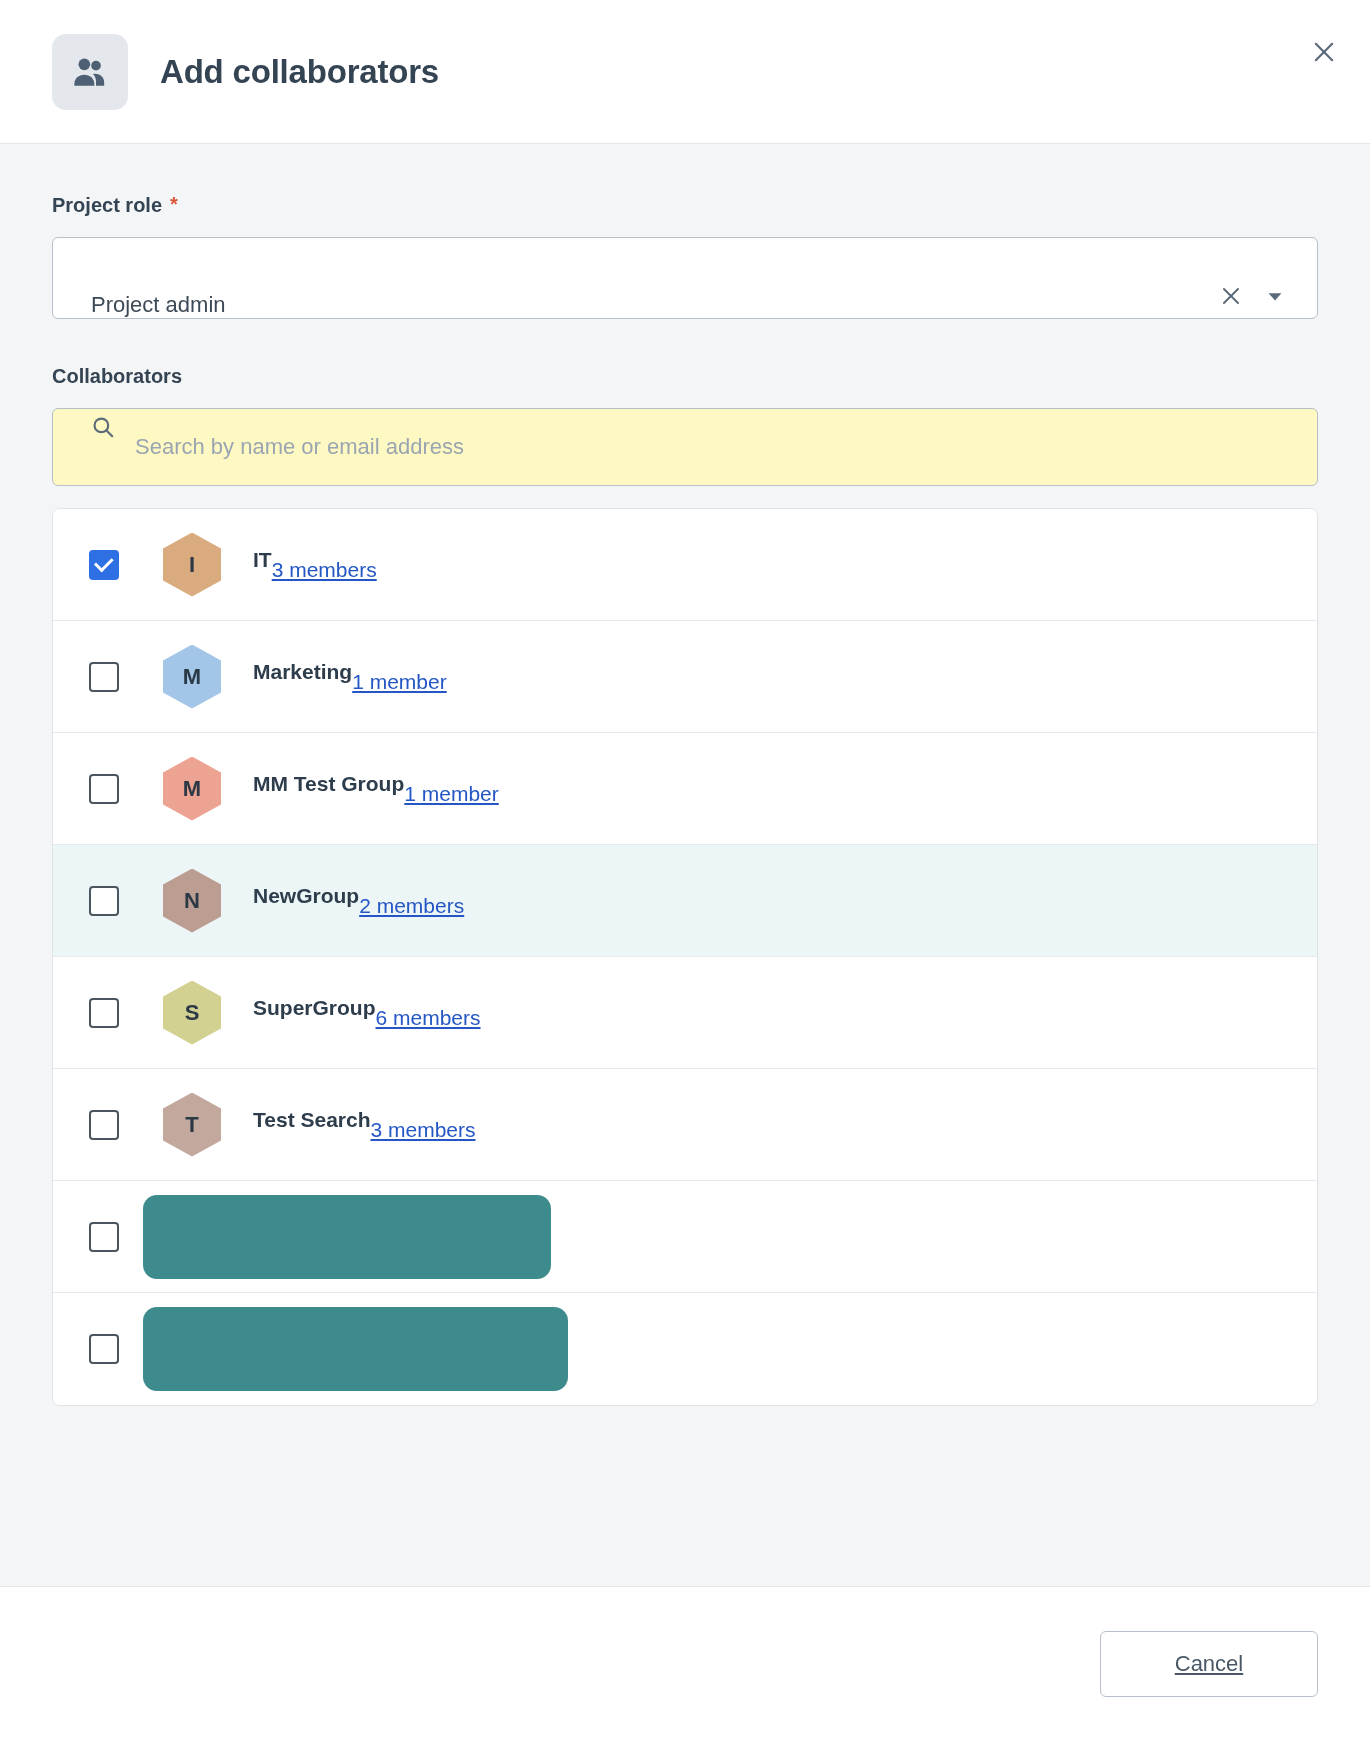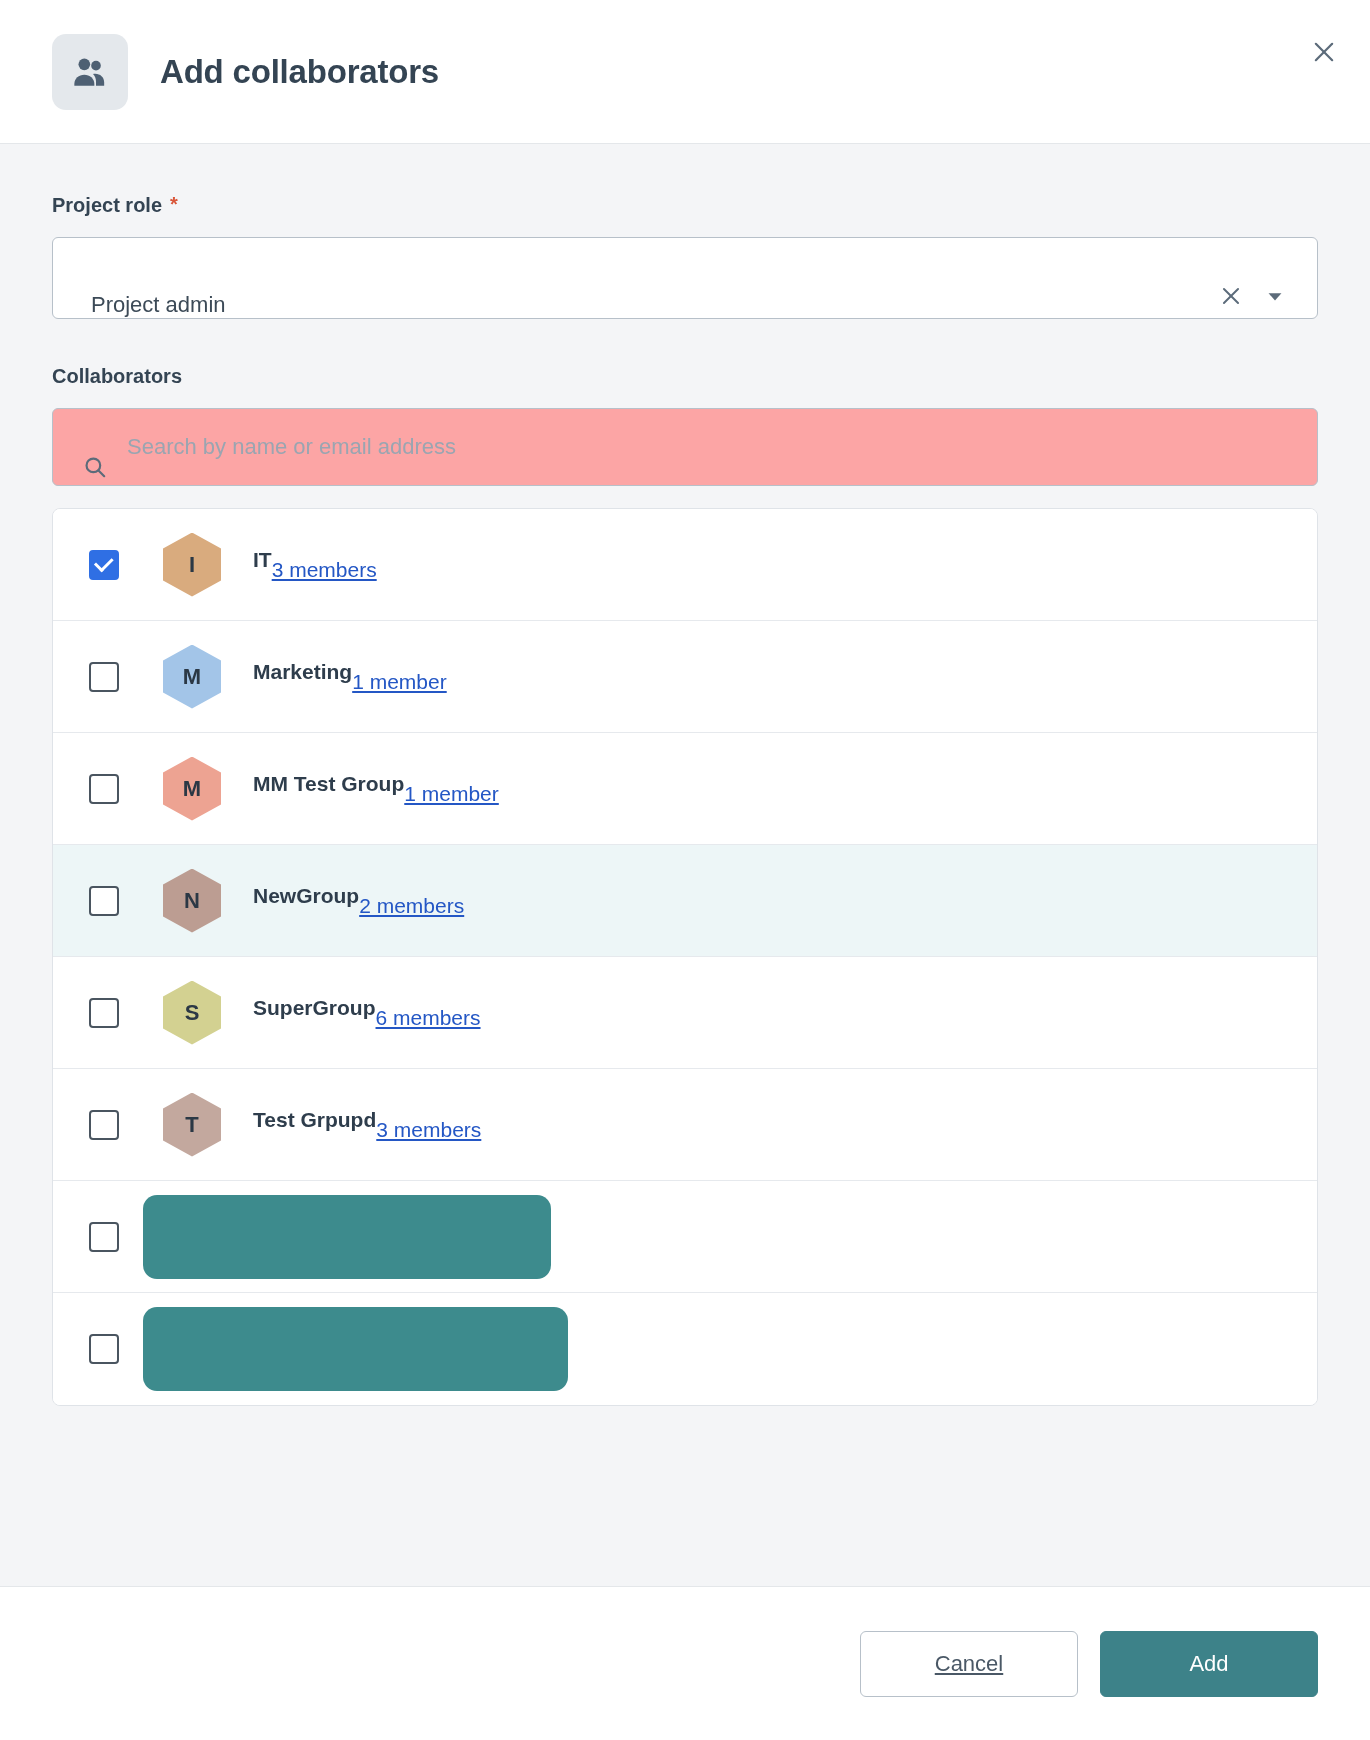--- a/index.html
+++ b/index.html
@@ -108,26 +108,26 @@
     display: flex;
     align-items: center;
     justify-content: center;
     cursor: pointer;
   }
 
   .section-gap { height: 46px; }
 
   .search-control {
     height: 78px;
-    background: #fca5a5;
+    background: #fef9c3;
     border: 1px solid #b7c0c9;
     border-radius: 6px;
     display: flex;
-    align-items: flex-end;
-    padding: 0 20px 0 24px;
+    align-items: flex-start;
+    padding: 0 20px 0 32px;
     margin-bottom: 22px;
   }
   .search-icon-wrap {
     width: 36px;
     height: 36px;
     display: flex;
     align-items: center;
     justify-content: center;
     flex: 0 0 36px;
   }
@@ -377,34 +377,33 @@
             <div class="row-name">SuperGroup</div>
             <div class="row-members">6 members</div>
           </div>
         </div>
         <div class="collab-row">
           <div class="row-check"></div>
           <div class="hexagon" style="background: rgb(195, 168, 158);">
             <span>T</span>
           </div>
           <div class="row-text">
-            <div class="row-name">Test Grpupd</div>
+            <div class="row-name">Test Search</div>
             <div class="row-members">3 members</div>
           </div>
         </div>
         <div class="collab-row">
           <div class="row-check"></div>
           <div class="redaction" style="width: 408px; background: rgb(61, 139, 141);"></div>
         </div>
         <div class="collab-row">
           <div class="row-check"></div>
           <div class="redaction" style="width: 425px; background: rgb(61, 139, 141);"></div>
         </div>
       </div>
 
   </div>
 
   <div class="dialog-footer">
     <button class="btn btn-cancel">Cancel</button>
-    <button class="btn btn-add">Add</button>
   </div>
 
 </div>
 
 </body></html>

